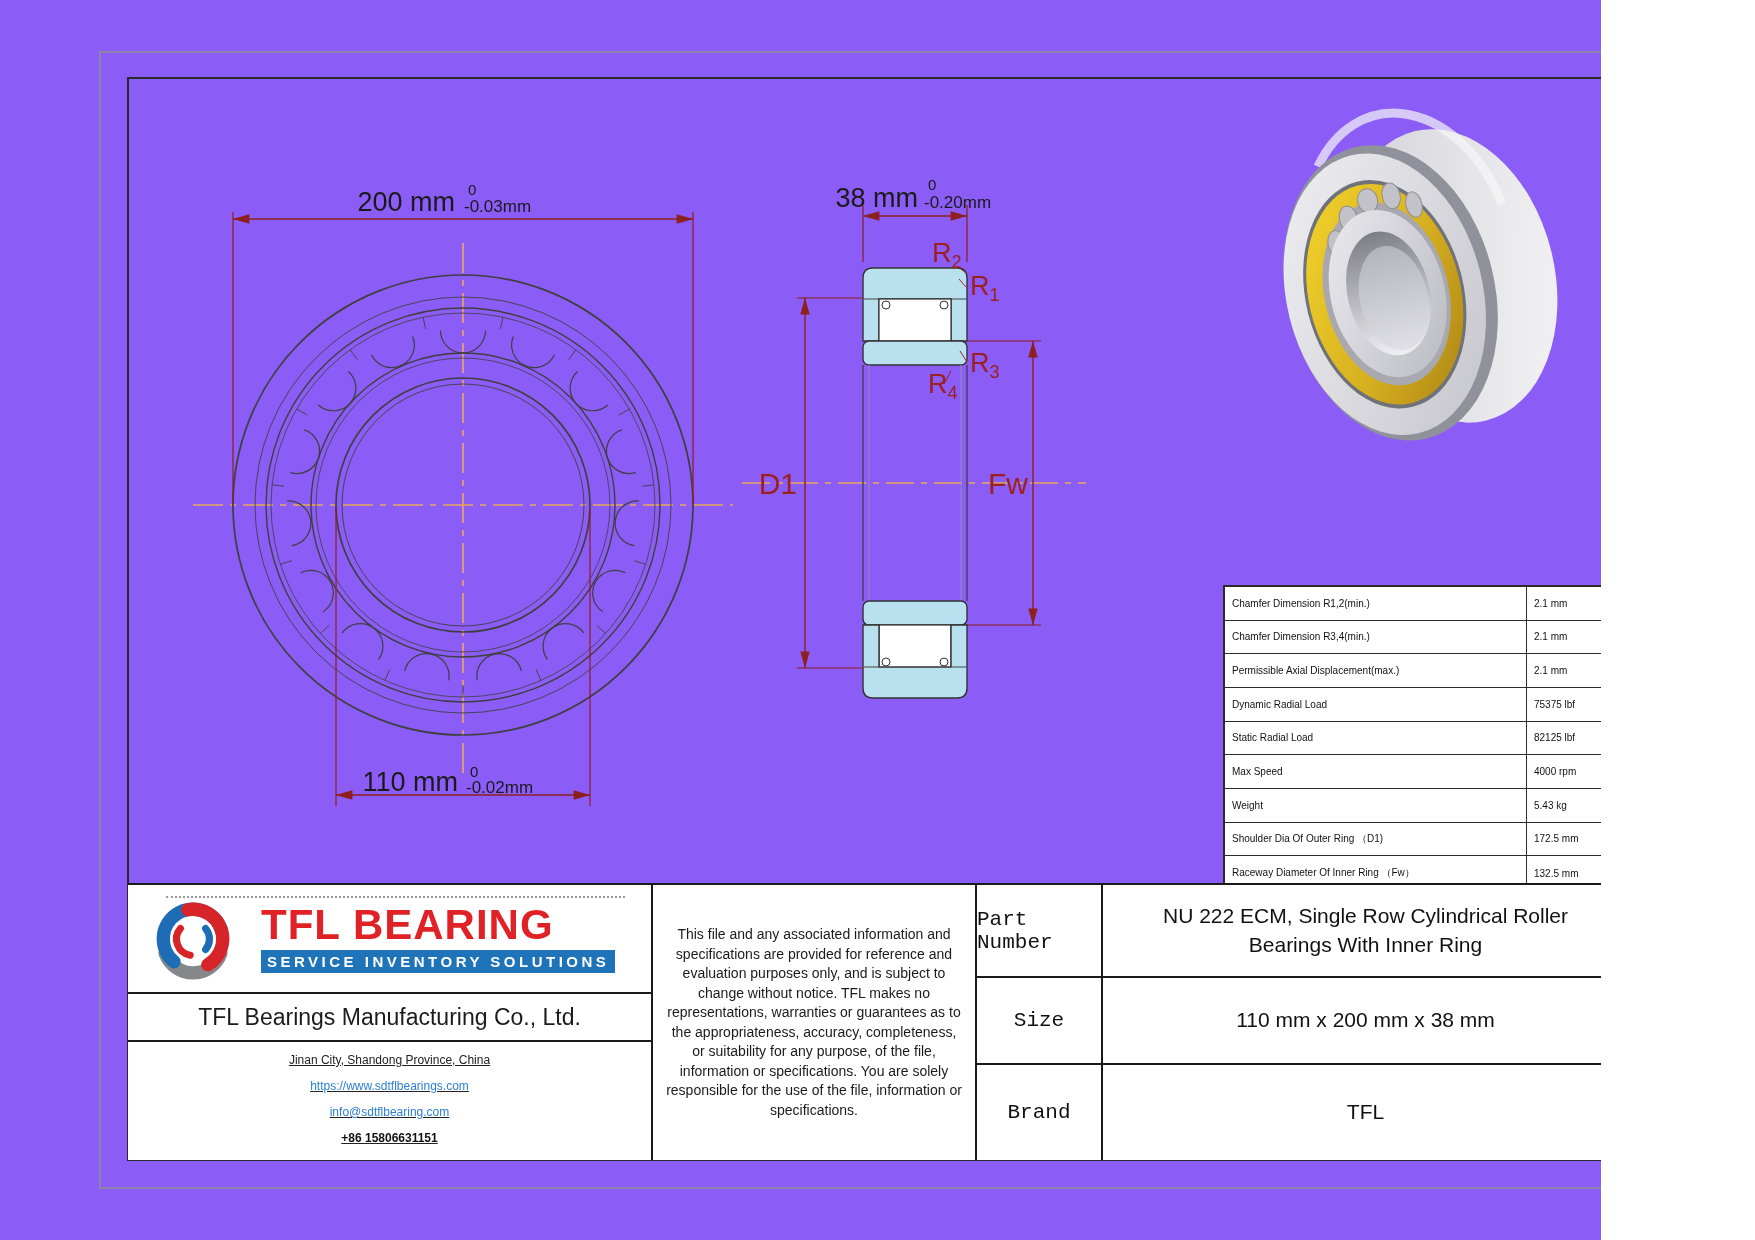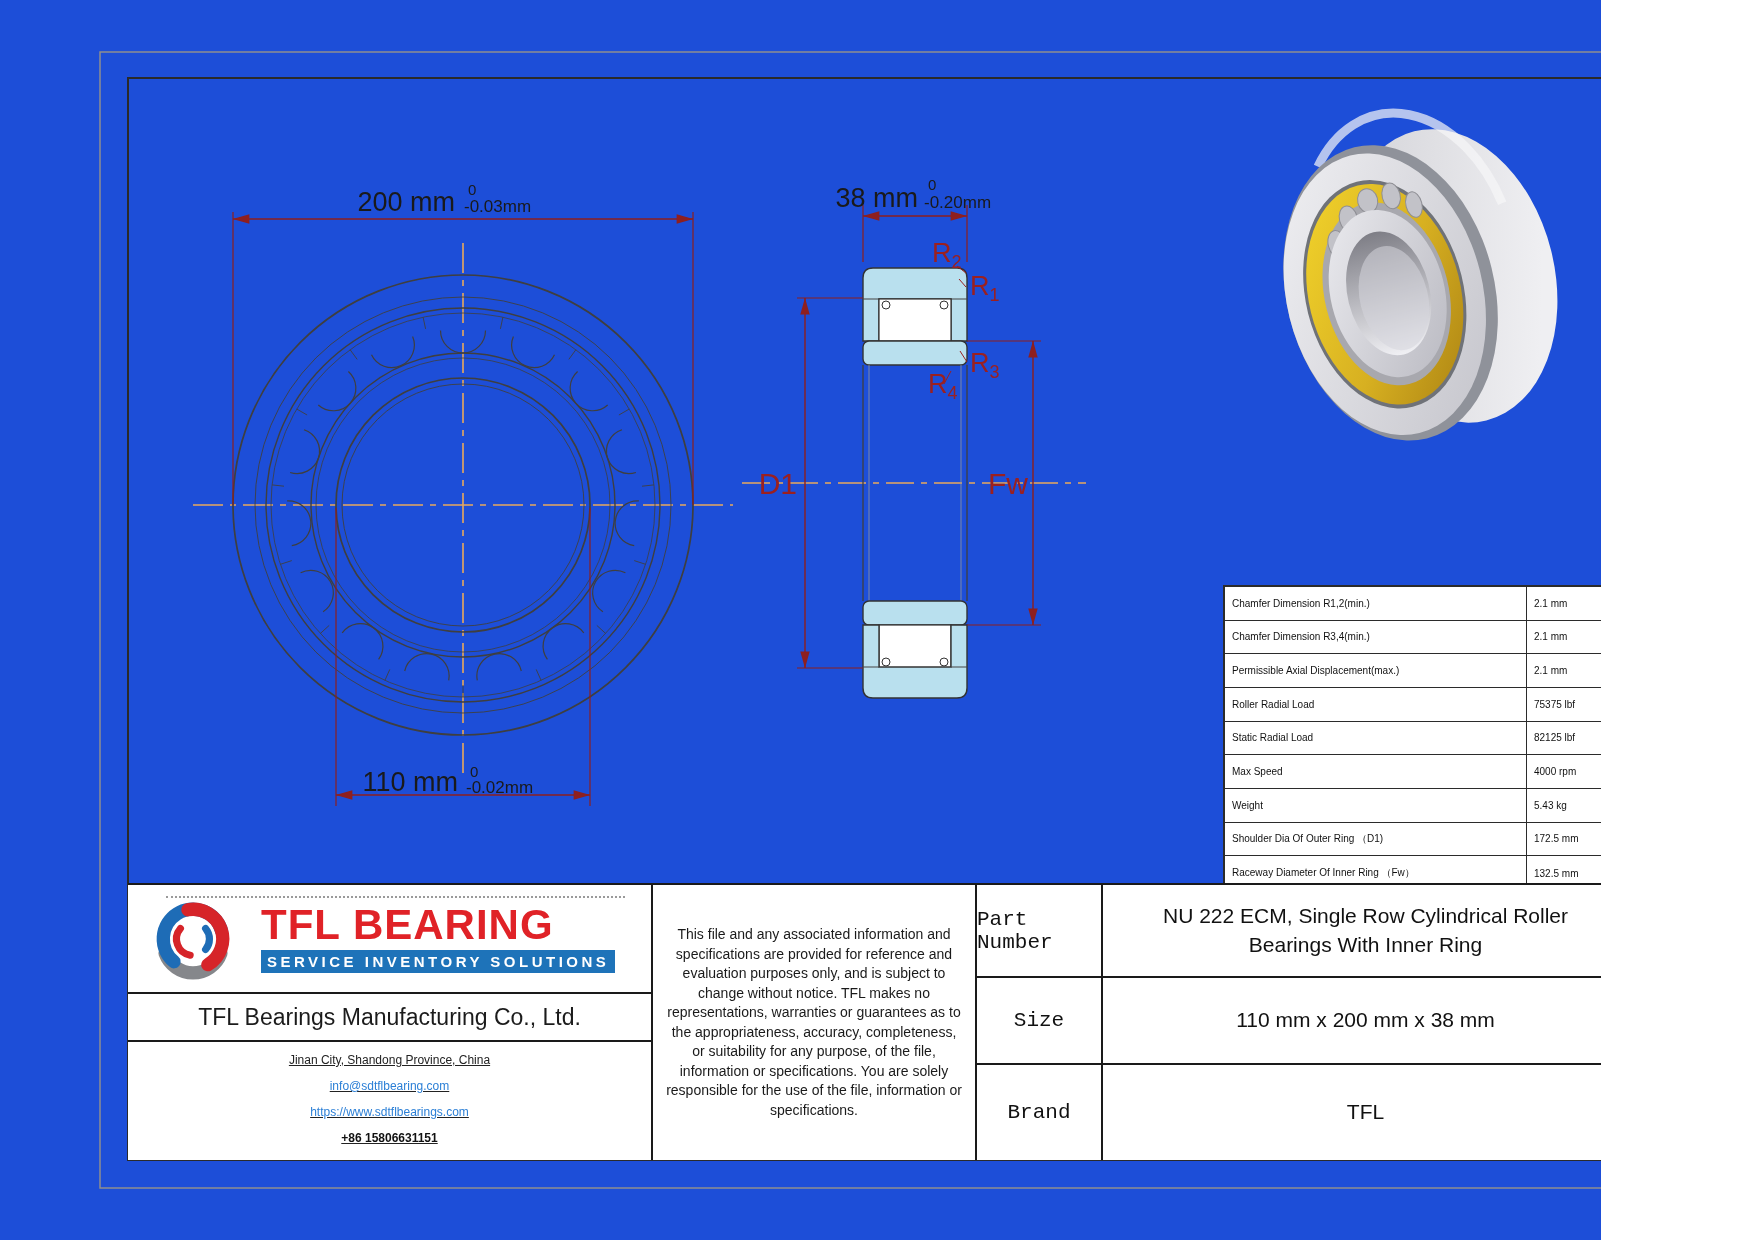--- a/index.html
+++ b/index.html
@@ -1,16 +1,16 @@
 <!DOCTYPE html>
 <html><head>
 <meta charset="utf-8">
 <style>
   html,body{margin:0;padding:0;background:#ffffff;}
-  #sheet{position:relative;width:1601px;height:1240px;background:#1d4ed8;
+  #sheet{position:relative;width:1601px;height:1240px;background:#8b5cf6;
          font-family:"Liberation Sans",sans-serif;overflow:hidden;}
   #dwg{position:absolute;left:0;top:0;}
 
   
   .dim-big{font-size:27px;fill:#1a1a1a;}
   .dim-tol-u{font-size:15px;fill:#1a1a1a;}
   .dim-tol-l{font-size:17px;fill:#1a1a1a;}
   .axis-lbl{font-size:30px;fill:#9b2020;}
   .rlbl{font-size:27px;fill:#9b2020;}
   .rlbl .sub{font-size:18px;}
@@ -251,21 +251,21 @@
     </g>
   </svg>
 
   <div id="spec-table">
     <div class="c lab">Chamfer Dimension R1,2(min.)</div>
     <div class="c">2.1 mm</div>
     <div class="c lab">Chamfer Dimension R3,4(min.)</div>
     <div class="c">2.1 mm</div>
     <div class="c lab">Permissible Axial Displacement(max.)</div>
     <div class="c">2.1 mm</div>
-    <div class="c lab">Roller Radial Load</div>
+    <div class="c lab">Dynamic Radial Load</div>
     <div class="c">75375 lbf</div>
     <div class="c lab">Static Radial Load</div>
     <div class="c">82125 lbf</div>
     <div class="c lab">Max Speed</div>
     <div class="c">4000 rpm</div>
     <div class="c lab">Weight</div>
     <div class="c">5.43 kg</div>
     <div class="c lab">Shoulder Dia Of Outer Ring （D1)</div>
     <div class="c">172.5 mm</div>
     <div class="c lab r9">Raceway Diameter Of Inner Ring （Fw）</div>
@@ -286,22 +286,22 @@
           </g>
         </svg>
         <div class="logo-text">
           <div class="logo-title">TFL BEARING</div>
           <div class="logo-banner">SERVICE INVENTORY SOLUTIONS</div>
         </div>
       </div>
       <div class="tb-company">TFL Bearings Manufacturing Co., Ltd.</div>
       <div class="tb-contact">
         <div>Jinan City, Shandong Province, China</div>
+        <a href="#">https://www.sdtflbearings.com</a>
         <a href="#">info@sdtflbearing.com</a>
-        <a href="#">https://www.sdtflbearings.com</a>
         <div class="tb-phone">+86 15806631151</div>
       </div>
     </div>
 
     <div class="tb-disclaimer">
       <p>This file and any associated information and specifications are provided for reference and evaluation purposes only, and is subject to change without notice. TFL makes no representations, warranties or guarantees as to the appropriateness, accuracy, completeness, or suitability for any purpose, of the file, information or specifications.  You are solely responsible for the use of the file, information or specifications.</p>
     </div>
 
     <div class="tb-fields">
       <div class="fl">Part Number</div>

